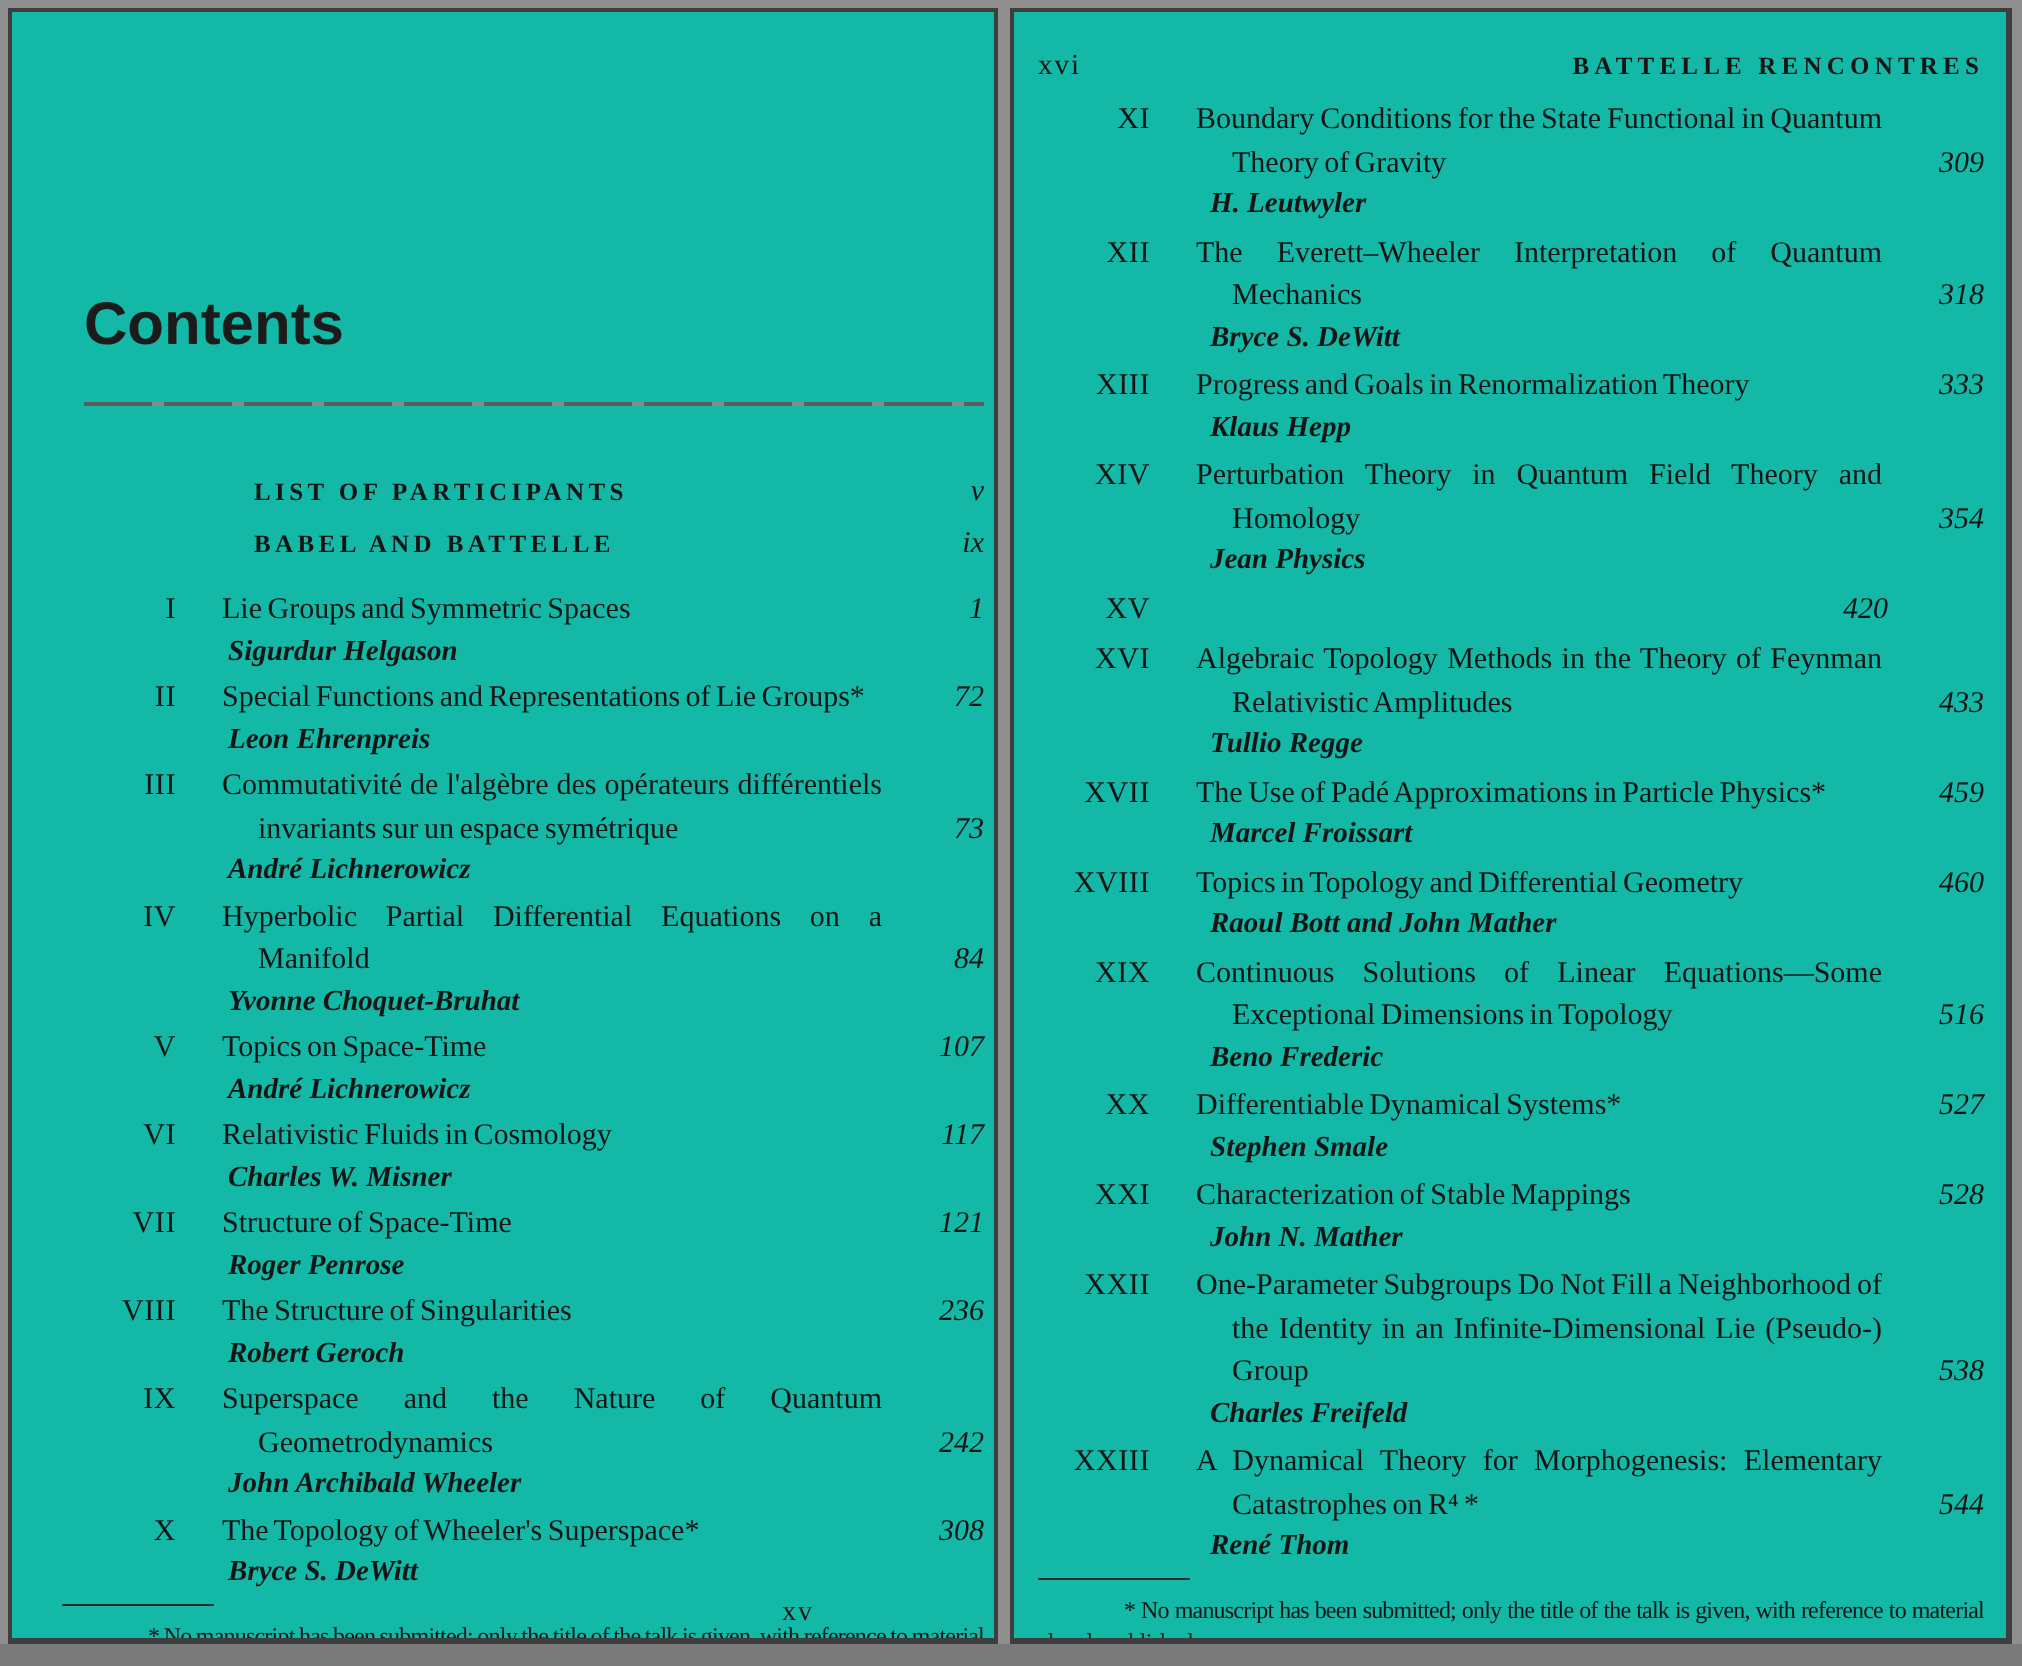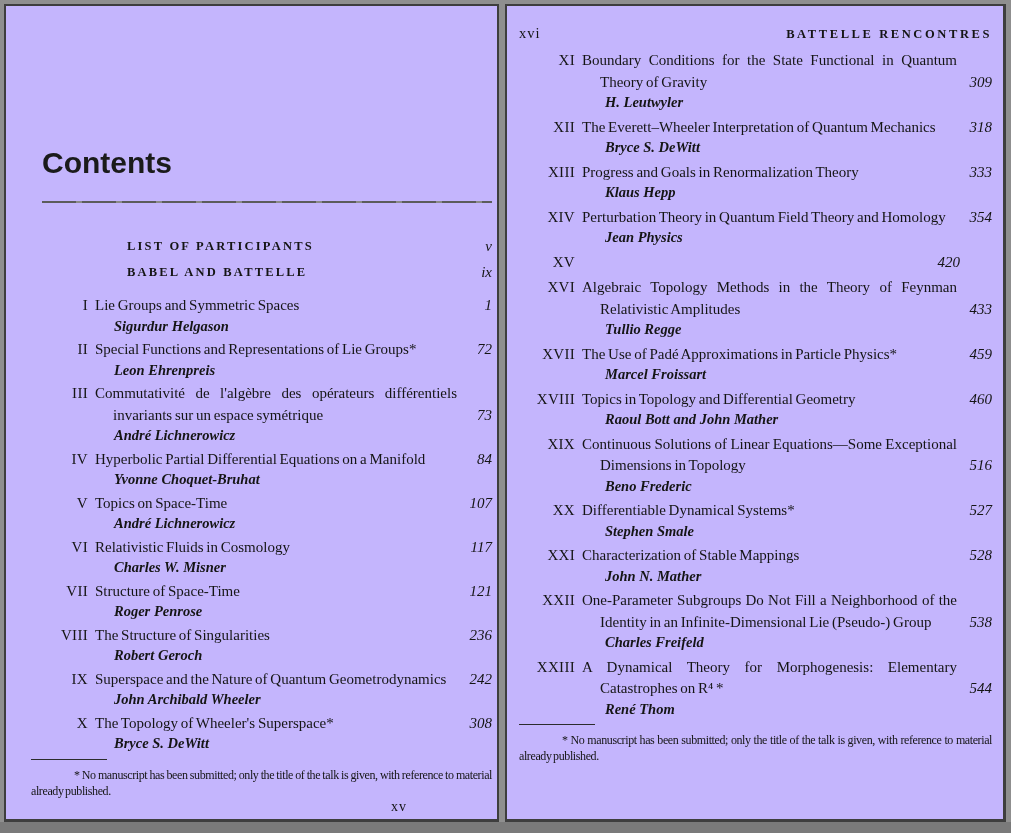--- a/index.html
+++ b/index.html
@@ -10,21 +10,21 @@
     overflow: hidden;
     font-family: "Liberation Serif", "DejaVu Serif", serif;
     color: #151515;
   }
   .bottom-strip {
     position: absolute; left: 0; bottom: 0; width: 1011px; height: 11px;
     background: #7a7a7a;
   }
   .page {
     position: absolute; top: 4px; height: 818px;
-    background: #c4b5fd;
+    background: #14b8a6;
     border: 2px solid #3e3e3e;
     border-bottom-width: 3px;
     overflow: hidden;
   }
   .page-left  { left: 4px;   width: 495px; padding: 0 5px 0 36px; }
   .page-right { left: 505px; width: 501px; padding: 0 11px 0 12px; border-right-width: 3px; }
 
   
   .contents-heading {
     margin-top: 140px;
@@ -45,21 +45,21 @@
     margin-left: 85px; flex: 1;
     font-weight: bold; font-size: 12.5px; letter-spacing: 2.2px;
   }
   .fm-page { width: 32px; text-align: right; font-style: italic; font-size: 15px; }
 
   
   .entries { margin-top: 10px; }
   .page-right .entries { margin-top: 8px; }
   .entry { margin-bottom: 3px; }
   .page-right .entry { margin-bottom: 4px; }
-  .entry-row { display: grid; column-gap: 0; }
+  .entry-row { display: grid; column-gap: 16px; }
   .page-left  .entry-row { grid-template-columns: 46px 1fr 32px; }
   .page-right .entry-row { grid-template-columns: 56px 1fr 32px; }
   .entry-num {
     text-align: right; font-size: 15px; line-height: 21.5px;
     padding-right: 0; letter-spacing: 0.3px;
   }
   .entry-title {
     font-size: 15px; line-height: 21.5px;
     margin-left: 7px; margin-right: 3px;
     text-align: justify; text-align-last: left;

